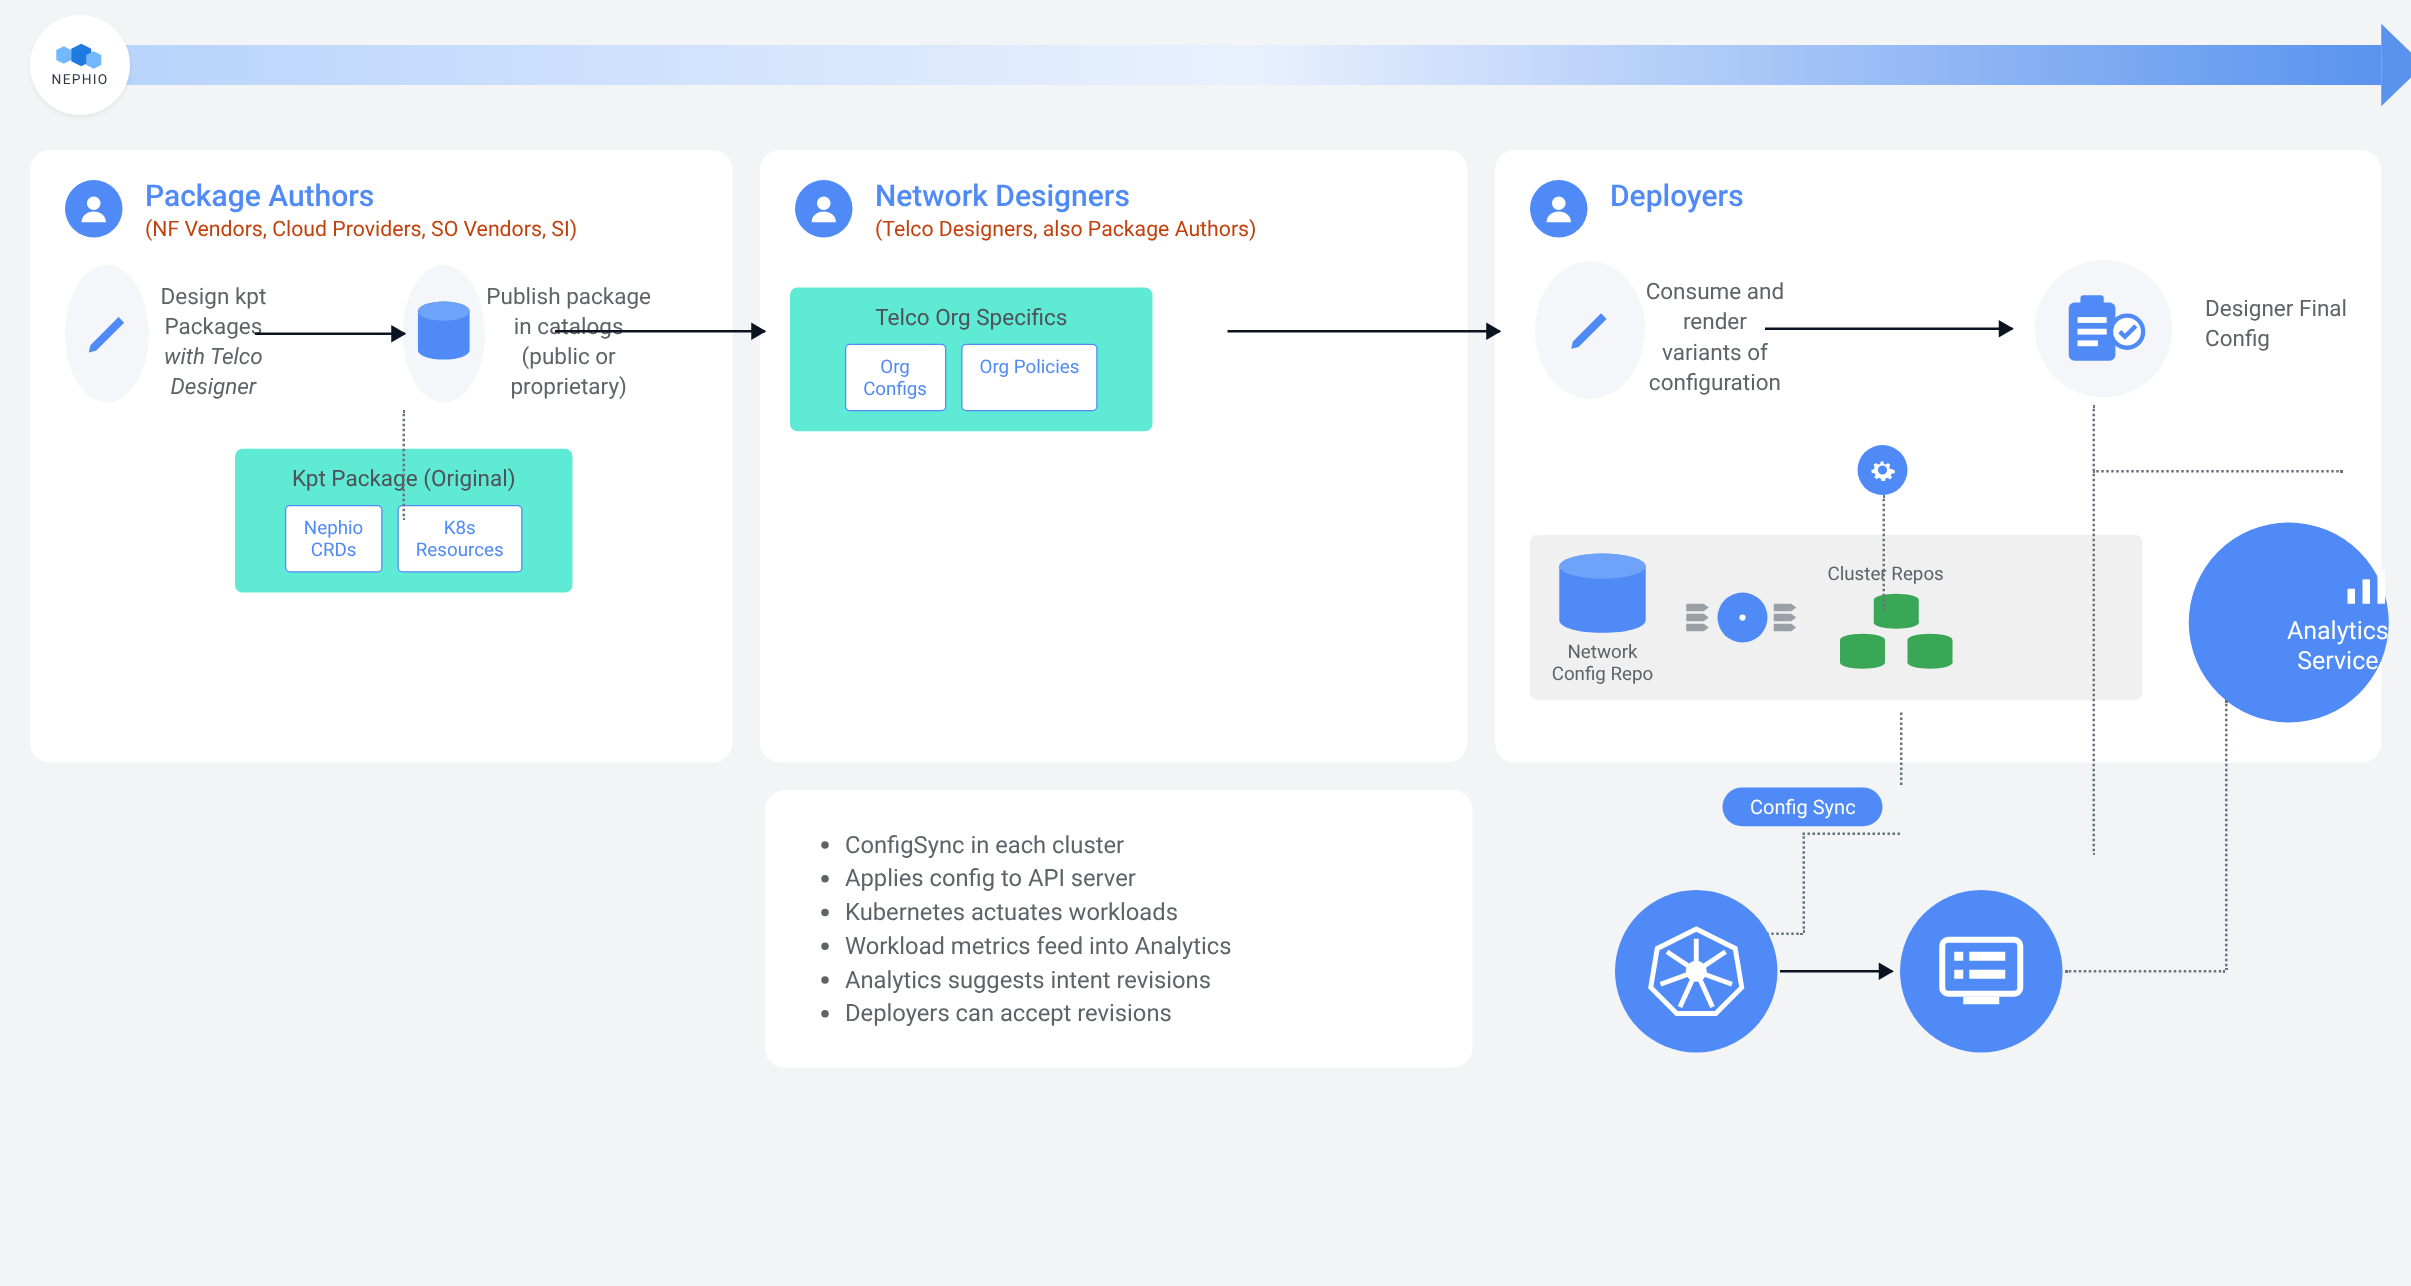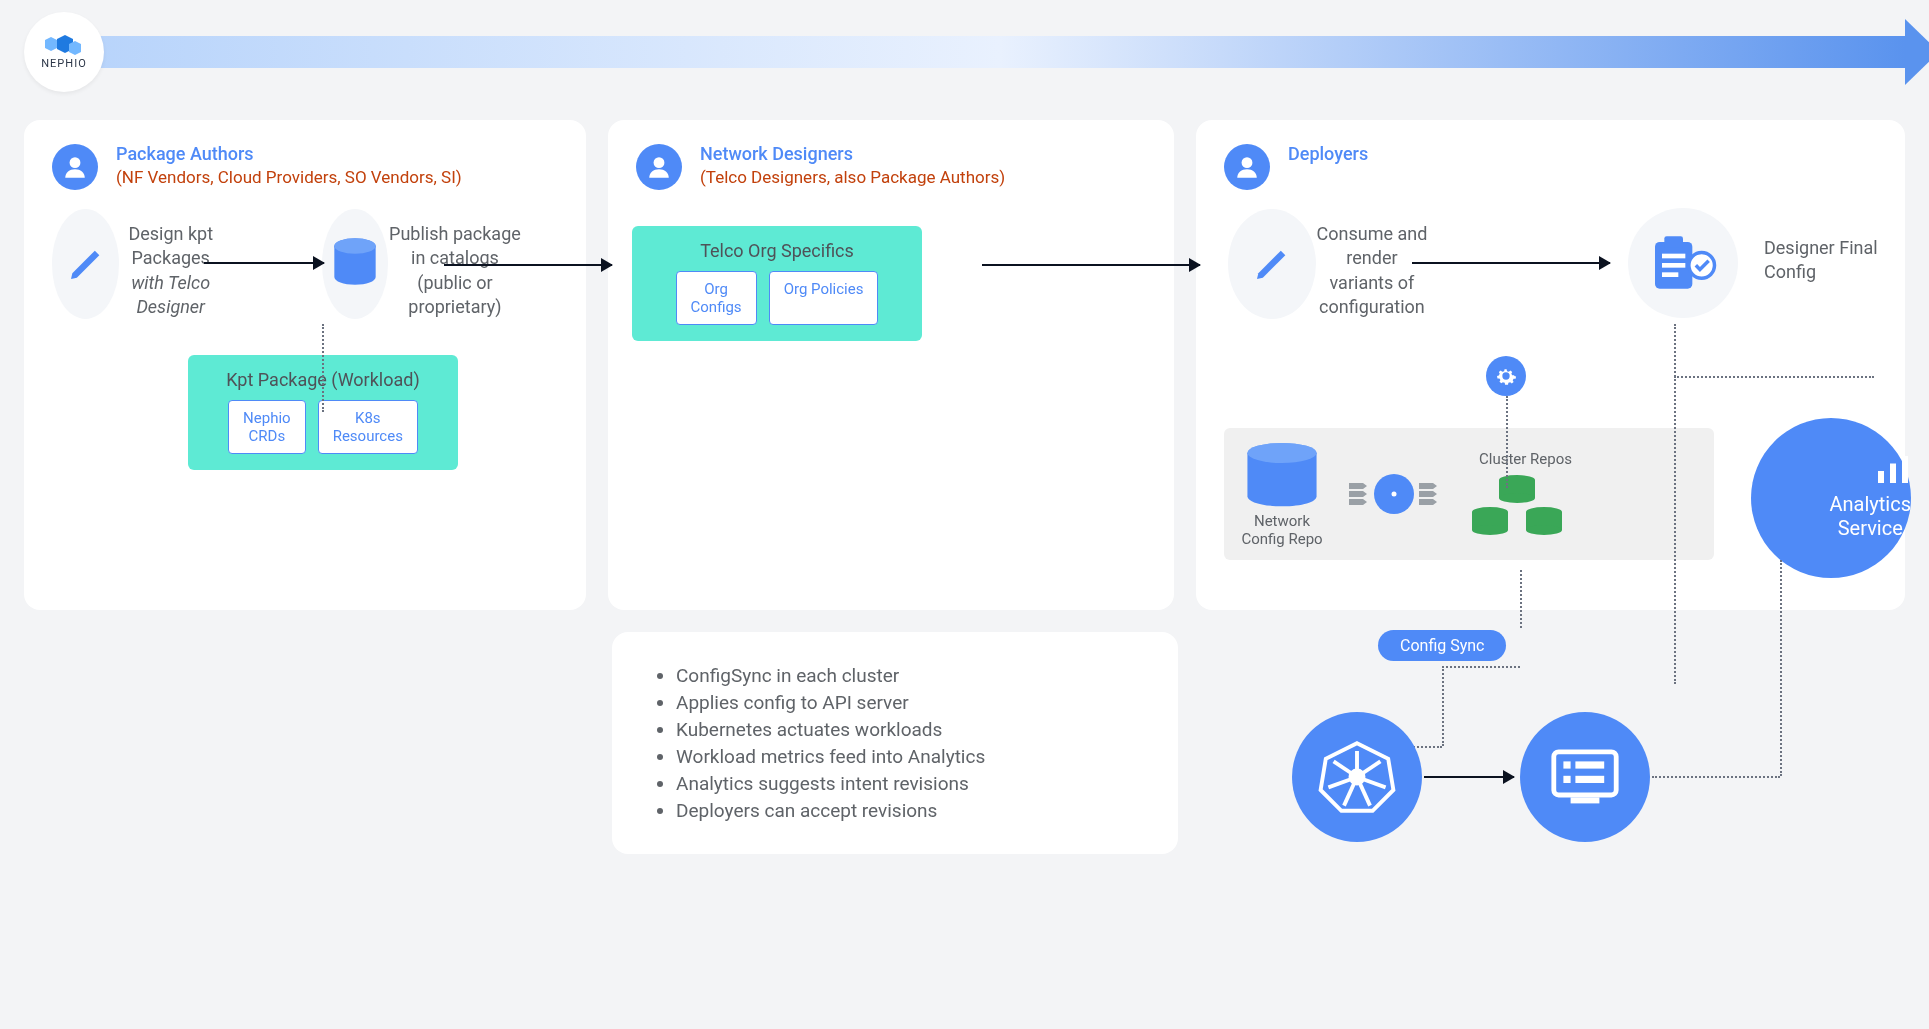--- a/index.html
+++ b/index.html
@@ -45,21 +45,21 @@
   .p1 { flex: 0 0 562px; height: 490px;}
   .p2 { flex: 0 0 566px; height: 490px;}
   .p3 { flex: 1 1 auto; height: 490px;}
 
   .panel-head { display:flex; align-items:flex-start; gap:18px; margin-bottom: 18px;}
   .avatar {
     width:46px; height:46px; border-radius:50%;
     background:#4f8af7; display:flex; align-items:center; justify-content:center;
   }
   .avatar svg { fill:#fff; }
-  h2 { font-size: 18px; font-weight: 500; color:#4f8af7; line-height:1.15;}
+  h2 { font-size: 24px; font-weight: 500; color:#4f8af7; line-height:1.15;}
   .sub { font-size: 17px; color:#c2410c; margin-top:2px;}
 
   .flow-row { display:flex; align-items:flex-start; margin-top: 12px; position:relative;}
   .node { display:flex; flex-direction:row; align-items:center; width: 170px;}
   .node-lg { width: 200px;}
   .circle {
     width:110px; height:110px; border-radius:50%; background:#f4f6f9;
     display:flex; align-items:center; justify-content:center;
   }
   .circle svg { display:block; }
@@ -179,21 +179,21 @@
           </svg>
         </div>
         <div class="caption" style="white-space:pre-line">Publish package in catalogs
 (public or proprietary)</div>
       </div>
 
       <div class="dotted-v" style="left:270px; top:116px; height:88px;"></div>
     </div>
 
     <div class="small-pkg" style="width:270px; margin-left:136px;">
-      <div class="small-pkg-title">Kpt Package (Workload)</div>
+      <div class="small-pkg-title">Kpt Package (Original)</div>
       <div class="chip-row">
         <div class="chip">Nephio
 CRDs</div>
         <div class="chip">K8s
 Resources</div>
       </div>
     </div>
   </div>
 
   <div class="panel p2">
@@ -299,21 +299,21 @@
         <div class="gear">
           <svg width="20" height="20" viewBox="0 0 24 24">
               <circle cx="12" cy="12" r="3"></circle>
               <path d="M12 2l1 3 3-1 1 3 3 1-1 3 1 3-3 1-1 3-3-1-1 3-1-3-3 1-1-3-3-1 1-3-1-3 3-1 1-3 3 1z" fill="#4f8af7" opacity="0"></path>
             </svg>
         </div>
         <svg width="22" height="30" viewBox="0 0 20 30" fill="#9aa0a6">
           <path d="M0 4h14l4 3-4 3H0zM0 12h14l4 3-4 3H0zM0 20h14l4 3-4 3H0z"></path>
         </svg>
       </div>
-      <div style="display:flex; flex-direction:column; align-items:flex-end;">
+      <div style="display:flex; flex-direction:column; align-items:flex-start;">
         <div class="mini-label">Cluster Repos</div>
         <svg width="110" height="70" viewBox="0 0 110 70">
           <g fill="#3aa757">
             <ellipse cx="55" cy="12" rx="18" ry="5"></ellipse>
               <rect x="37" y="12" width="36" height="18"></rect>
               <ellipse cx="55" cy="30" rx="18" ry="5"></ellipse>
             <ellipse cx="28" cy="44" rx="18" ry="5"></ellipse>
               <rect x="10" y="44" width="36" height="18"></rect>
               <ellipse cx="28" cy="62" rx="18" ry="5"></ellipse>
             <ellipse cx="82" cy="44" rx="18" ry="5"></ellipse>

